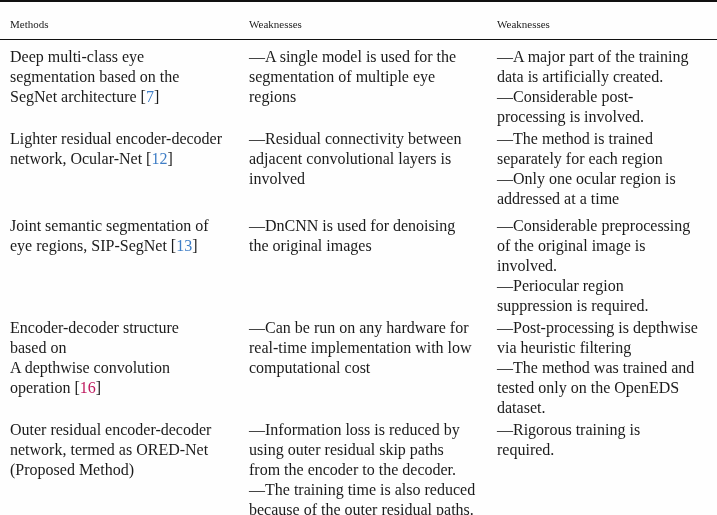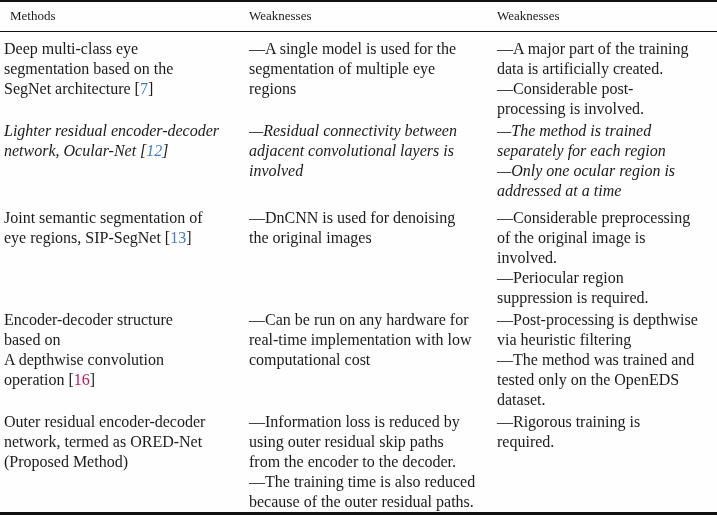--- a/index.html
+++ b/index.html
@@ -20,38 +20,38 @@
     width: 717px;
     border-top: 2px solid #111;
     border-bottom: 3px solid #111;
   }
   col.c1 { width: 249px; }
   col.c2 { width: 248px; }
   col.c3 { width: 220px; }
   th {
     text-align: left;
     font-weight: normal;
-    font-size: 13px;
+    font-size: 11px;
     line-height: 20px;
-    padding: 4px 0 5px 0;
+    padding: 12px 0 5px 0;
     border-bottom: 1.5px solid #111;
     white-space: pre;
     margin-top: 24px;
   }
   th:first-child { padding-left: 10px; }
   td {
     vertical-align: top;
     font-size: 16px;
     line-height: 20px;
     white-space: pre;
     padding: 0 0 2px 0;
   }
-  td:first-child { padding-left: 4px; }
+  td:first-child { padding-left: 10px; }
   tbody tr:first-child td { padding-top: 7px; }
-  tbody tr:nth-child(2) td { padding-bottom: 7px; font-style: italic; }
+  tbody tr:nth-child(2) td { padding-bottom: 7px; }
   tbody tr:last-child td { padding-bottom: 0; }
   .bold { font-weight: normal; }
   .ref { cursor: pointer; }
 </style>
 </head>
 <body>
 
 <table class="cmp">
   <colgroup>
     <col class="c1">

